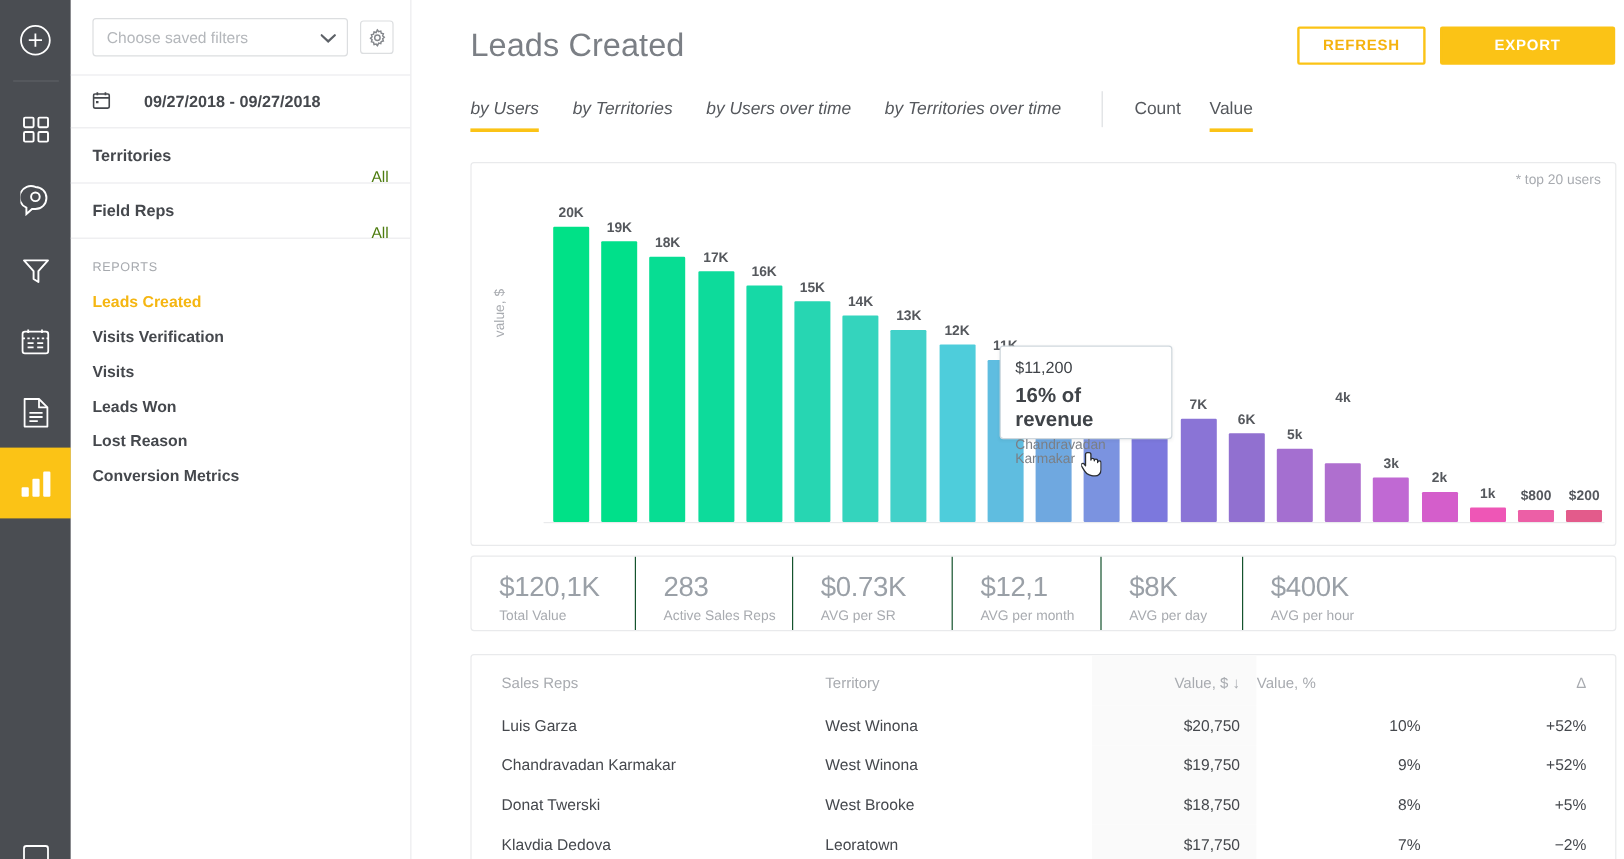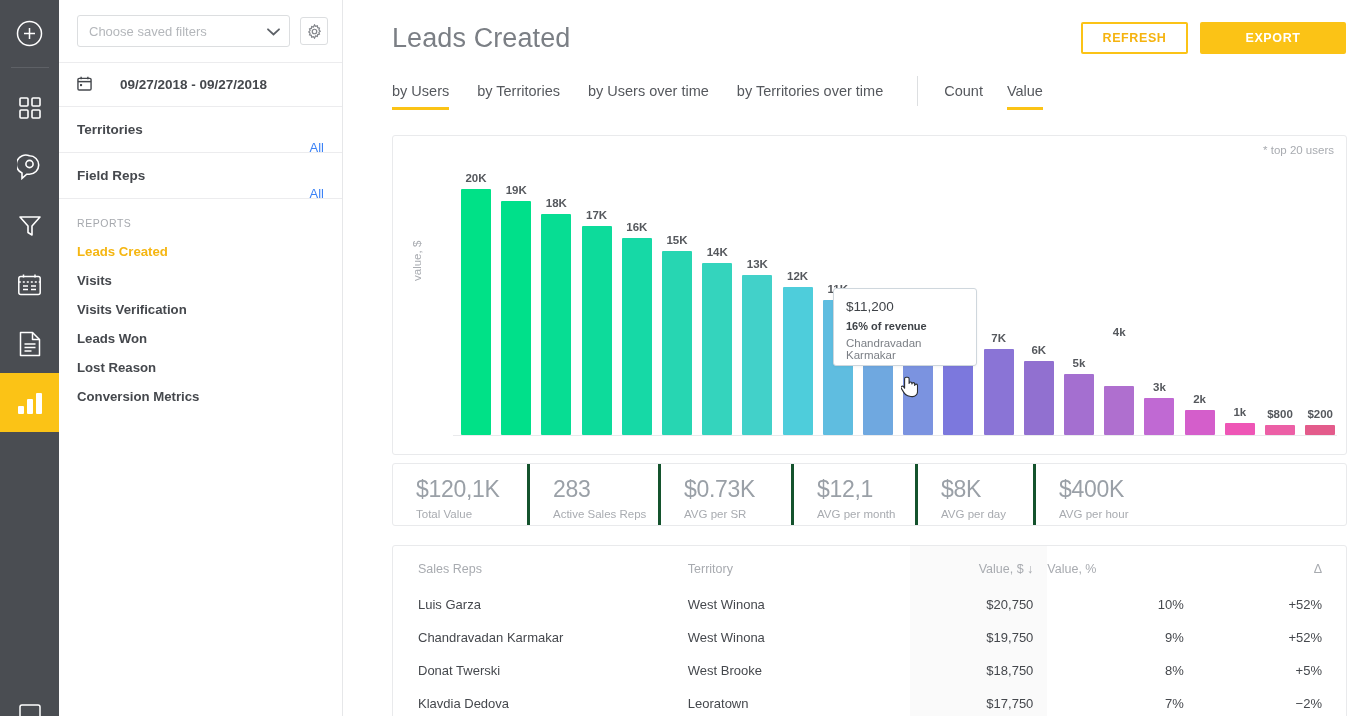--- a/index.html
+++ b/index.html
@@ -61,21 +61,21 @@
     border-bottom: 1px solid #ececee;
     font-size: 13.5px; color: #45484d; font-weight: 700;
   }
   .filter-row {
     height: 46px; display:flex; align-items:center;
     justify-content: space-between;
     padding: 0 18px;
     border-bottom: 1px solid #ececee;
   }
   .filter-row .fr-label { font-size: 13.5px; color: #45484d; font-weight: 700; }
-  .filter-row .fr-value { font-size: 13px; color: #3b82f6; margin-top: 36px; }
+  .filter-row .fr-value { font-size: 13px; color: #4d7c0f; margin-top: 36px; }
 
   #reports-section { padding-top: 18px; }
   #reports-heading {
     font-size: 10.5px; letter-spacing: 0.55px;
     color: #a6a9ae; padding: 0 18px 8px 18px; font-weight: 400;
   }
   .report-item {
     height: 29px; display:flex; align-items:center;
     padding: 0 18px;
     font-size: 13.2px; color: #45484d; font-weight: 700;
@@ -107,21 +107,21 @@
   #export-button { background: #fbc316; color: #ffffff; border: 2px solid #fbc316; min-width: 146px; }
 
   #tab-bar {
     display:flex; align-items:flex-end;
     padding: 22px 0 0 49px; gap: 0;
   }
   .tab {
     font-size: 14.5px; color: #55585d;
     padding-bottom: 8px; margin-right: 28px;
     border-bottom: 3px solid transparent;
-    cursor: pointer; white-space: nowrap;
+    cursor: pointer; white-space: nowrap; font-style: italic;
   }
   .tab.active { color: #55585d; border-bottom-color: #fbc316; }
   #tab-sep {
     width: 1px; height: 30px; background: #dddfe1;
     margin: 0 26px 4px 6px;
   }
   .toggle {
     font-size: 14.5px; color: #55585d;
     padding-bottom: 8px; margin-right: 24px;
     border-bottom: 3px solid transparent; cursor:pointer;
@@ -168,35 +168,35 @@
   
   #chart-tooltip {
     position: absolute; left: 440px; top: 152px;
     width: 144px; height: 78px;
     background: #ffffff;
     border: 1px solid #cfd7dd; border-radius: 3px;
     padding: 10px 12px 0 12px;
     box-shadow: 0 1px 3px rgba(0,0,0,0.05);
   }
   #tooltip-value { font-size: 13.5px; color: #3f4348; font-weight: 400; margin-bottom: 6px;}
-  #tooltip-percent { font-size: 11px; color: #3f4348; font-weight: 700; margin-bottom: 5px;}
+  #tooltip-percent { font-size: 17px; color: #3f4348; font-weight: 700; margin-bottom: 5px;}
   #tooltip-name { font-size: 11.5px; color: #7b7f85; }
 
   #cursor-icon { position:absolute; left: 508px; top: 240px; }
 
   
   #kpi-card {
     position: absolute; left: 49px; top: 463px;
     width: 955px; height: 63px;
     border: 1px solid #e9eaec; border-radius: 3px;
     display:flex; background: #fff;
   }
   .kpi {
     padding: 8px 0 0 23px;
-    border-right: 3px solid #14532d;
+    border-right: 1px solid #14532d;
     display:flex; flex-direction:column; justify-content:center;
   }
   .kpi:last-child { border-right: none; }
   .kpi-value { font-size: 23px; color: #9aa0a7; font-weight: 300; line-height: 1.05; letter-spacing:-0.3px;}
   .kpi-label { font-size: 11.5px; color: #a8abb0; margin-top: 6px; }
 
   
   #table-card {
     position: absolute; left: 49px; top: 545px;
     width: 955px; height: 185px;
@@ -314,22 +314,22 @@
     <span class="fr-value">All</span>
   </div>
   <div class="filter-row">
     <span class="fr-label">Field Reps</span>
     <span class="fr-value">All</span>
   </div>
 
   <div id="reports-section">
     <div id="reports-heading">REPORTS</div>
     <div class="report-item active">Leads Created</div>
+    <div class="report-item">Visits Verification</div>
     <div class="report-item">Visits</div>
-    <div class="report-item">Visits Verification</div>
     <div class="report-item">Leads Won</div>
     <div class="report-item">Lost Reason</div>
     <div class="report-item">Conversion Metrics</div>
   </div>
 </div>
 
 <div id="main">
 
   <div id="page-header">
     <div id="page-title">Leads Created</div>

